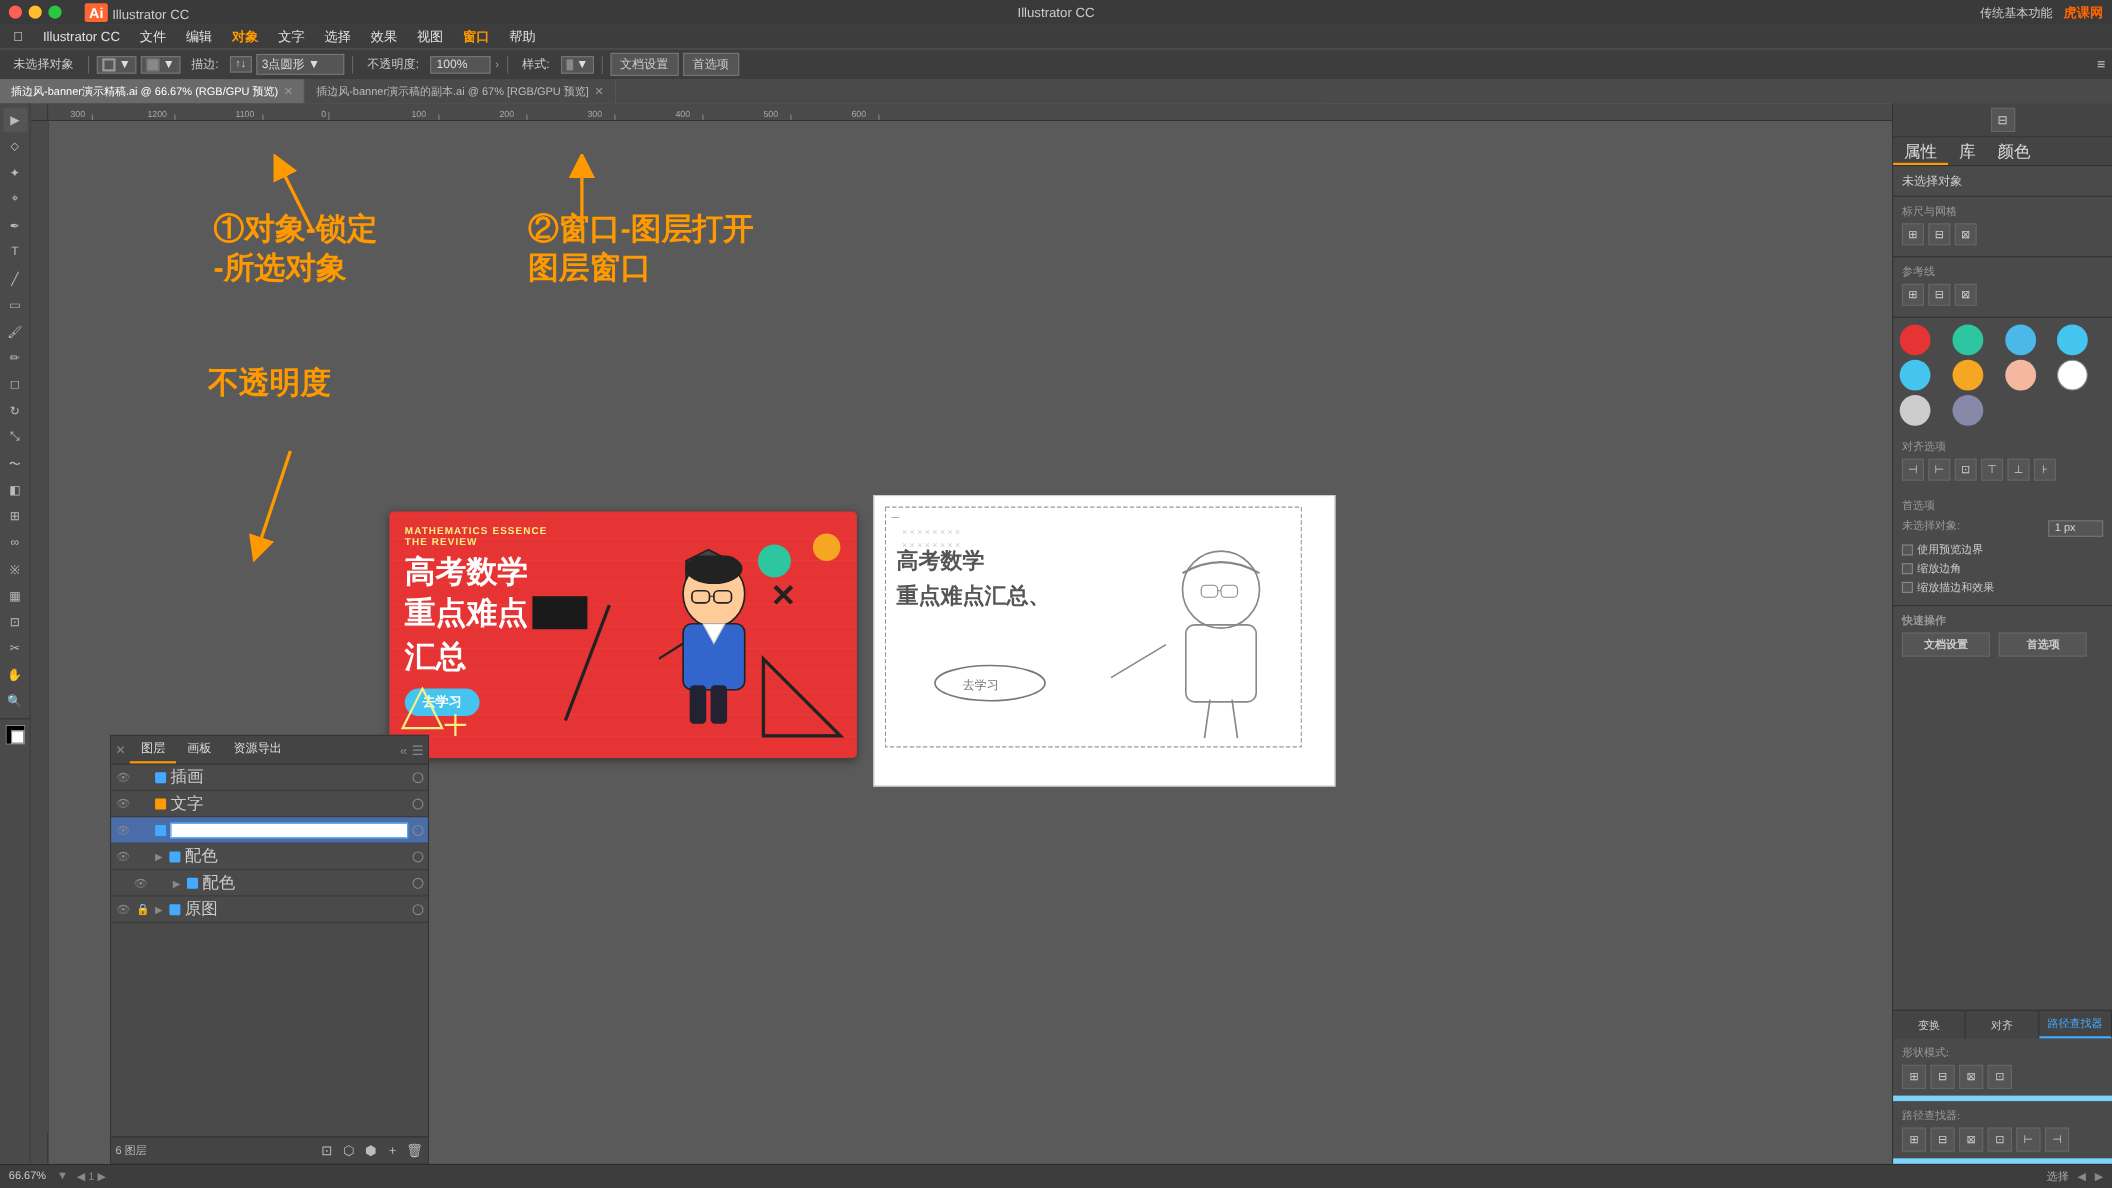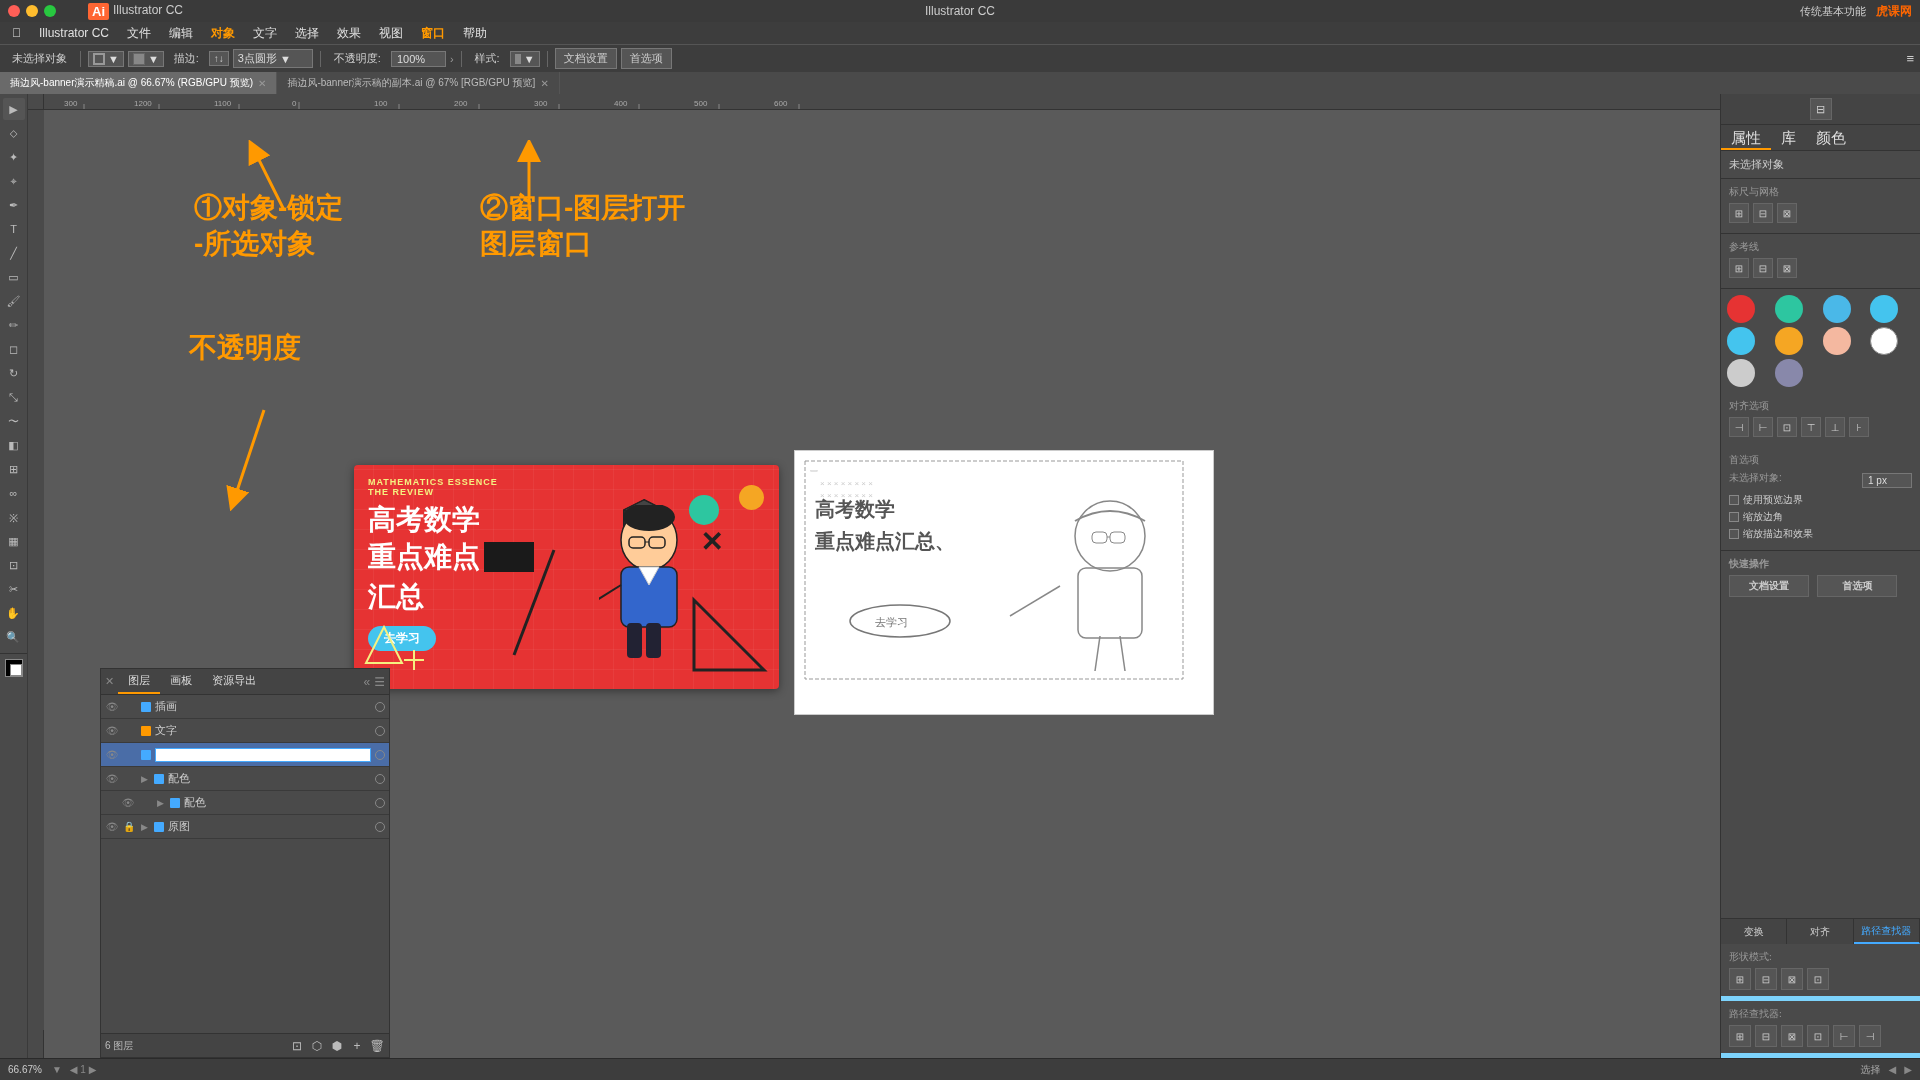--- a/index.html
+++ b/index.html
@@ -21,23 +21,23 @@
     .tl-yellow { background: #ffbd2e; }
     .tl-green { background: #28c840; }
     .title-bar-text {
       position: absolute;
       left: 50%;
       transform: translateX(-50%);
       color: #ccc;
       font-size: 12px;
     }
     .title-bar-logo {
-      margin-left: 32px;
-      display: flex;
-      align-items: flex-start;
+      margin-left: 21px;
+      display: flex;
+      align-items: flex-end;
       gap: 4px;
     }
     .ai-logo {
       background: #ff6633;
       color: white;
       font-weight: bold;
       font-size: 13px;
       padding: 1px 4px;
       border-radius: 2px;
     }
@@ -264,21 +264,21 @@
       border-bottom: 1px solid #3a3a3a;
       cursor: pointer;
       font-size: 11px;
       color: #ccc;
       gap: 4px;
     }
     .layer-row.active { background: #4a6da7; color: #fff; }
     .layer-eye { width: 14px; height: 14px; display: flex; align-items: center; justify-content: center; color: #888; font-size: 10px; }
     .layer-lock { width: 14px; height: 14px; display: flex; align-items: center; justify-content: center; color: #888; font-size: 10px; }
     .layer-color { width: 10px; height: 10px; border-radius: 1px; }
-    .layer-name { flex: 1; font-size: 11px; }
+    .layer-name { flex: 1; font-size: 15px; }
     .layer-target { width: 10px; height: 10px; border-radius: 50%; border: 1px solid #888; margin-left: auto; }
     .layers-panel-footer {
       display: flex;
       align-items: center;
       padding: 2px 4px;
       background: #444;
       border-top: 1px solid #333;
       height: 24px;
       font-size: 10px;
       color: #bbb;

